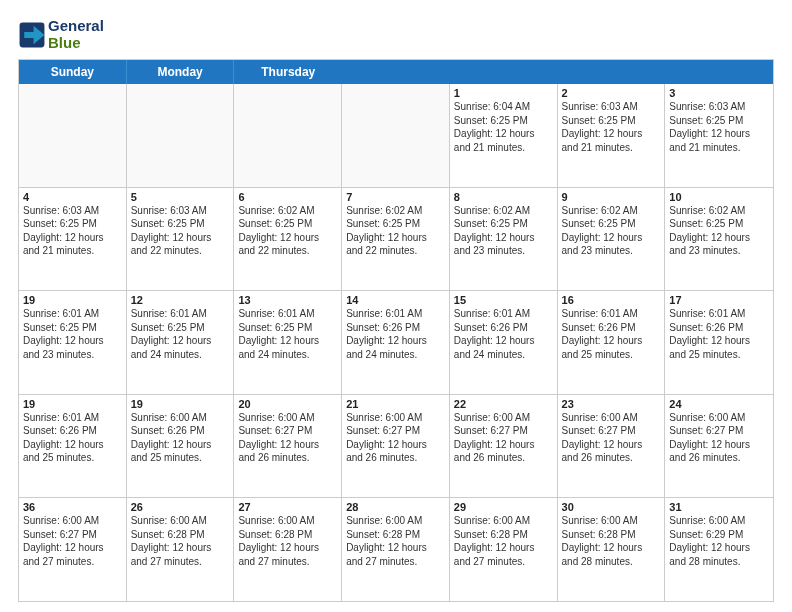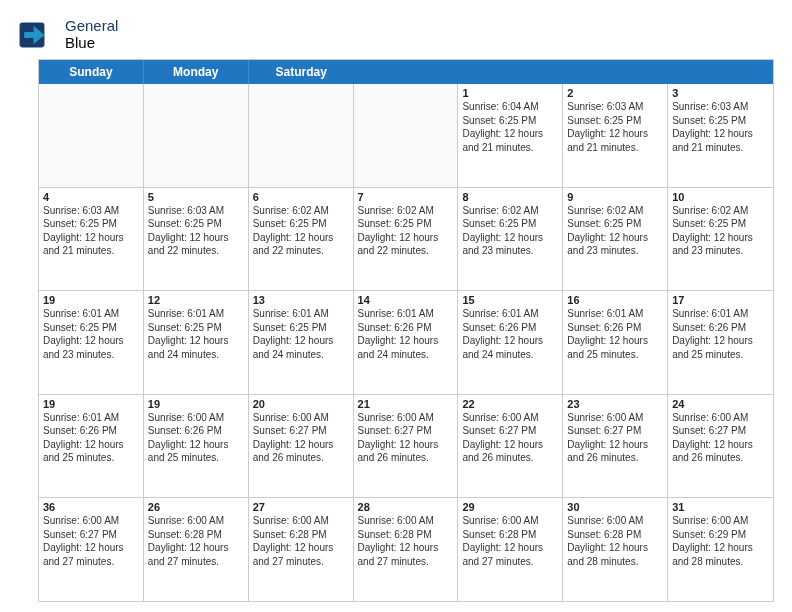--- a/index.html
+++ b/index.html
@@ -22,27 +22,26 @@
       align-items: flex-start;
       justify-content: space-between;
       margin-bottom: 8px;
     }
     .logo {
       display: flex;
       align-items: center;
     }
     .logo-text {
       font-size: 15px;
-      font-weight: normal;
+      font-weight: bold;
       color: #1a3a6b;
       line-height: 1.1;
-      margin-left: 17px;
     }
     .logo-text span {
-      color: #000000;
+      color: #4d7c0f;
     }
     .logo-icon {
       width: 28px;
       height: 28px;
       margin-right: 2px;
     }
     .title-area {
       text-align: right;
     }
     .cal-title {
@@ -53,21 +52,20 @@
     }
     .cal-subtitle {
       font-size: 14px;
       color: #444;
     }
     .calendar {
       flex: 1;
       display: flex;
       flex-direction: column;
       border: 1px solid #ccc;
-      margin-left: 20px;
     }
     .cal-header-row {
       display: grid;
       grid-template-columns: repeat(7, 1fr);
       background: #2176c2;
     }
     .cal-header-cell {
       color: #fff;
       font-size: 12px;
       font-weight: bold;
@@ -129,21 +127,21 @@
     <div class="title-area">
       <div class="cal-title"></div>
       <div class="cal-subtitle"></div>
     </div>
   </div>
 
   <div class="calendar">
     <div class="cal-header-row">
     <div class="cal-header-cell">Sunday</div>
         <div class="cal-header-cell">Monday</div>
-        <div class="cal-header-cell">Saturday</div>
+        <div class="cal-header-cell">Thursday</div>
       </div>
     <div class="cal-body">
     <div class="cal-row">
           <div class="cal-cell empty"></div>
           <div class="cal-cell empty"></div>
           <div class="cal-cell empty"></div>
           <div class="cal-cell empty"></div>
           <div class="cal-cell">
             <div class="day-num">1</div>
             <div class="cell-info" style="white-space: pre-line;">Sunrise: 6:04 AM

